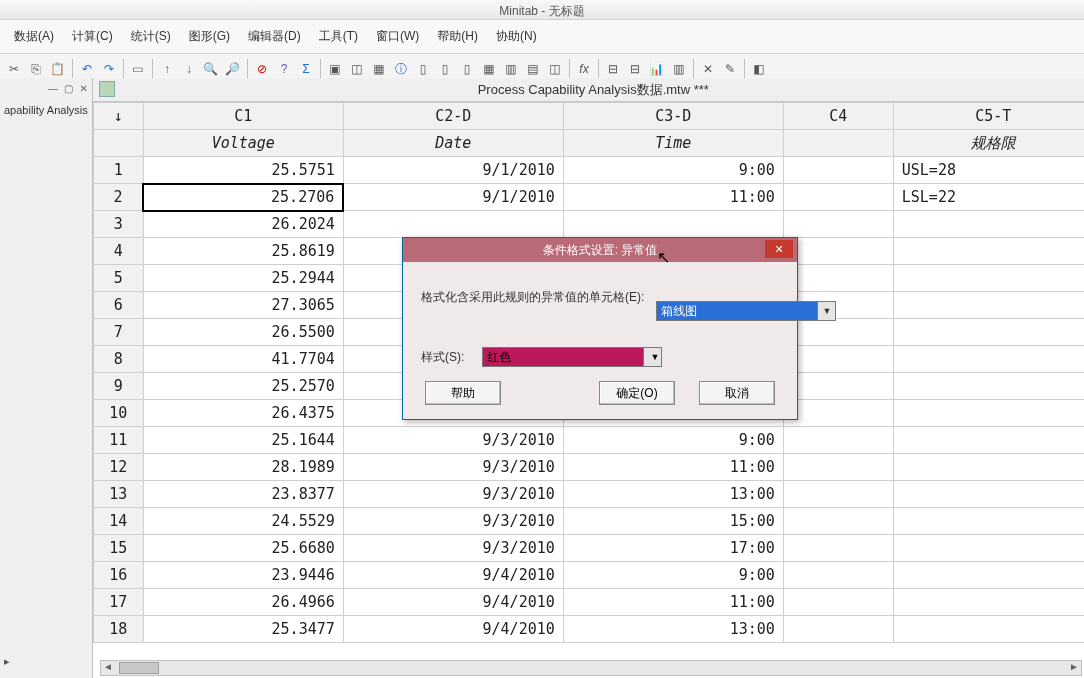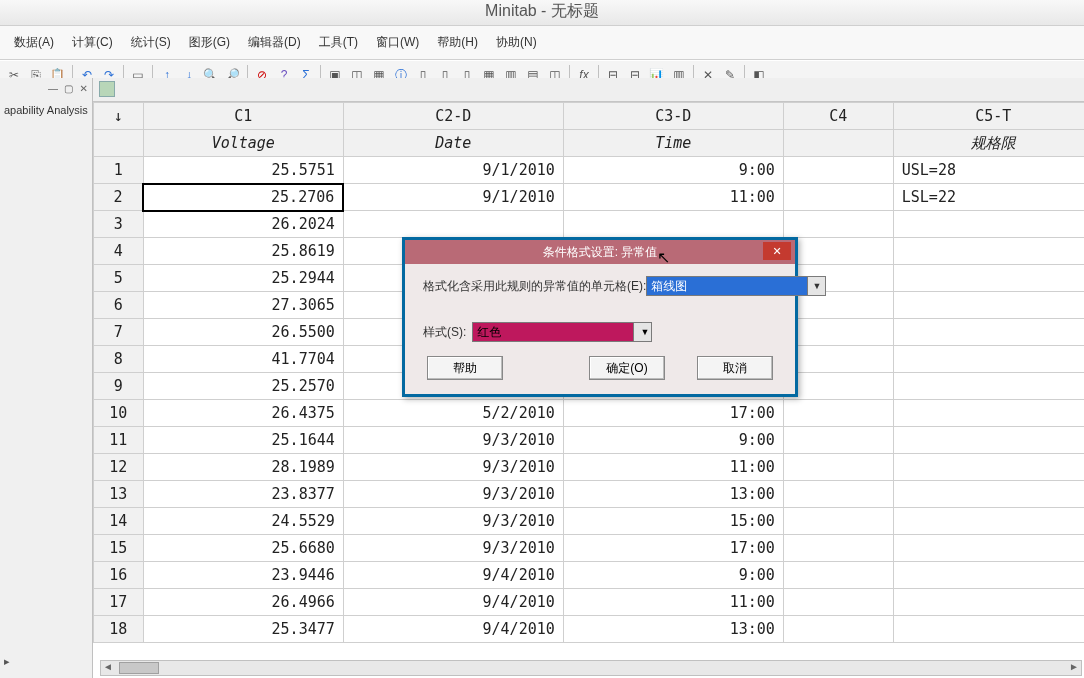--- a/index.html
+++ b/index.html
@@ -1,19 +1,19 @@
 <!DOCTYPE html>
 <html><head>
 <meta charset="utf-8">
 <style>
   * { box-sizing: border-box; margin: 0; padding: 0; font-family: "Microsoft YaHei", Tahoma, sans-serif; }
   body { background: #f0f0f0; width: 1084px; height: 678px; overflow: hidden; position: relative; font-size: 12px; }
 
   
-  .title-bar { height: 26px; background: linear-gradient(#f8f8f8,#e8e8e8); text-align: center; line-height: 22px; color: #555; font-size: 16px; border-bottom: 1px solid #cfcfcf; }
+  .title-bar { height: 20px; background: linear-gradient(#f8f8f8,#e8e8e8); text-align: center; line-height: 22px; color: #555; font-size: 12px; border-bottom: 1px solid #cfcfcf; }
 
   
   .menu-bar { height: 34px; background: #f8f8f8; display: flex; align-items: center; padding-left: 14px; border-bottom: 1px solid #d0d0d0; font-size: 12px; color: #333; }
   .menu-item { margin-right: 18px; cursor: default; }
 
   
   .toolbar { height: 30px; background: #f4f4f4; border-bottom: 1px solid #c9c9c9; border-top: 1px solid #fff; display: flex; align-items: center; padding-left: 4px; gap:2px; }
   .tb-ico { width: 20px; height: 20px; display:flex; align-items:center; justify-content:center; font-size:12px; color:#555; border:1px solid transparent; }
   .tb-sep { width:1px; height:20px; background:#c0c0c0; margin:0 2px; }
 
@@ -46,33 +46,33 @@
 
   td.selected { border:2px solid #000 !important; }
 
   
   .hscroll { position:absolute; left:100px; right:2px; bottom:2px; height:16px; background:#e8e8e8; border:1px solid #c0c0c0; }
   .hscroll::before { content:"◄"; position:absolute; left:2px; top:0; font-size:10px; color:#666; }
   .hscroll::after { content:"►"; position:absolute; right:2px; top:0; font-size:10px; color:#666; }
   .hscroll .thumb { position:absolute; left:18px; top:1px; width:40px; height:12px; background:#c8c8c8; border:1px solid #a0a0a0; }
 
   
-  .dialog { position:absolute; left:402px; top:237px; width:396px; background:#efe9e9; border:3px solid #0369a1; box-shadow:2px 2px 6px rgba(0,0,0,.3); z-index:50; }
+  .dialog { position:absolute; left:402px; top:237px; width:396px; background:#efe9e9; border:1px solid #0369a1; box-shadow:2px 2px 6px rgba(0,0,0,.3); z-index:50; }
   .dlg-title { height:24px; background:#b96a76; color:#fff; display:flex; align-items:center; justify-content:center; font-size:12px; position:relative; }
   .dlg-close { position:absolute; right:4px; top:2px; width:28px; height:18px; background:#c43a2f; color:#fff; display:flex; align-items:center; justify-content:center; font-size:11px; cursor:pointer; }
   .dlg-body { padding:12px 18px 14px 18px; font-size:12px; color:#333; }
   .dlg-row { display:flex; align-items:center; margin-bottom:14px; }
-  .dlg-row label { white-space:nowrap; margin-right:0; }
+  .dlg-row label { white-space:nowrap; margin-right:12px; }
   .combo { flex:0 0 180px; height:20px; border:1px solid #7a7a7a; position:relative; background:#be185d; font-size:12px; display:flex; align-items:center; }
   .combo.sel { background:#2a6fd6; color:#fff; padding-left:4px; }
   .combo .arrow { position:absolute; right:0; top:0; width:18px; height:100%; border-left:1px solid #7a7a7a; background:#e5e5e5; display:flex; align-items:center; justify-content:center; font-size:9px; color:#333; }
   .combo:not(.sel) span { padding-left:4px; color:#000; }
   .dlg-buttons { display:flex; justify-content:space-between; padding:0 4px; margin-top:14px; }
   .dlg-btn { width:76px; height:24px; border:1px solid #888; background:#f4f4f4; font-size:12px; cursor:pointer; box-shadow: inset -1px -1px 0 #bbb, inset 1px 1px 0 #fff; }
-  .dlg-btn-group-right { display:flex; gap:32px; }
+  .dlg-btn-group-right { display:flex; gap:24px; }
 
   .cursor { position:absolute; left:657px; top:248px; font-size:16px; color:#000; z-index:60; pointer-events:none; }
 </style>
 </head>
 <body>
 
 <div class="title-bar">Minitab - 无标题</div>
 
 <div class="menu-bar">
   <span class="menu-item">数据(A)</span>
@@ -137,20 +137,21 @@
       <span>▢</span>
       <span>✕</span>
     </div>
     <div class="left-tree">apability Analysis</div>
     <div class="left-arrow">▸</div>
   </div>
 
   <div class="worksheet-pane">
     <div class="ws-title">
       <span class="ws-title-icon"></span>
+      <span>Process Capability Analysis数据.mtw ***</span>
     </div>
     <div class="grid">
       <table>
         <colgroup>
           <col class="c-row">
             <col class="c1">
             <col class="c2">
             <col class="c3">
             <col class="c4">
             <col class="c5">
@@ -329,21 +330,21 @@
   </div>
 
 <div class="dialog">
   <div class="dlg-title">
     <span>条件格式设置: 异常值</span>
     <div class="dlg-close">✕</div>
   </div>
   <div class="dlg-body">
     <div class="dlg-row">
       <label>格式化含采用此规则的异常值的单元格(E):</label>
-      <div class="combo sel" style="margin-left:auto;">
+      <div class="combo sel" style="margin-left:auto;margin-top:27px;">
         <span>箱线图</span>
         <span class="arrow">▼</span>
       </div>
     </div>
     <div class="dlg-row" style="margin-top:26px;">
       <label>样式(S):</label>
       <div class="combo" style="margin-left:6px;">
         <span>红色</span>
         <span class="arrow">▼</span>
       </div>

